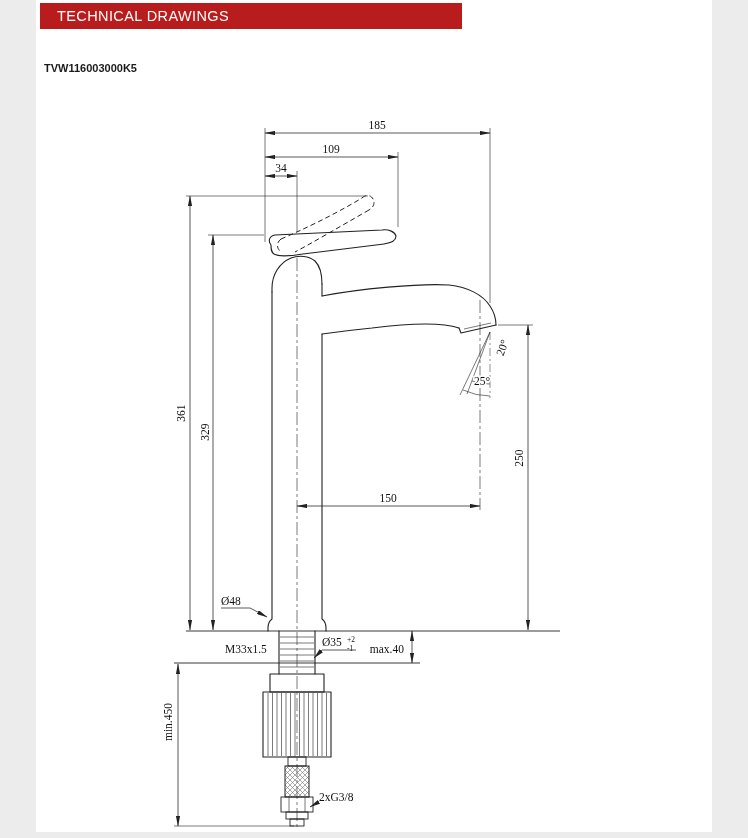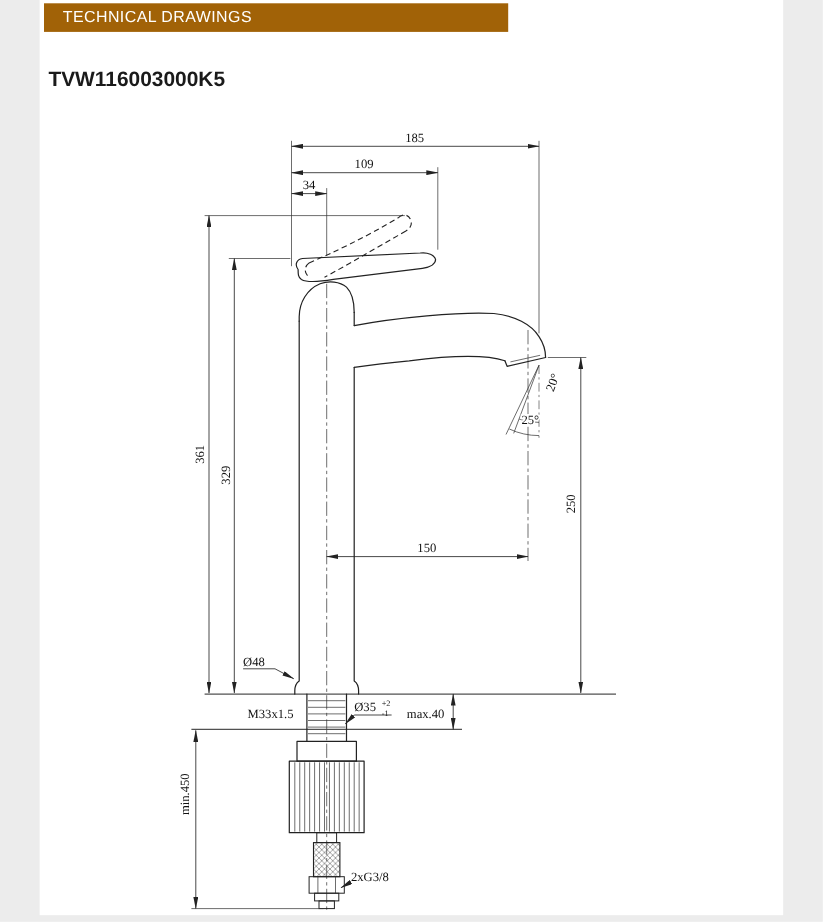--- a/index.html
+++ b/index.html
@@ -2,38 +2,38 @@
 <html><head>
 <meta charset="utf-8">
 <style>
   * { margin:0; padding:0; box-sizing:border-box; }
   html,body { width:748px; height:838px; }
   body { background:#ececec; font-family:"Liberation Sans", sans-serif; position:relative; overflow:hidden; }
   .content { position:absolute; left:36px; top:0; width:676px; height:832px; background:#ffffff; }
   .header-bar { position:absolute; left:40px; top:3px; width:422px; height:26px;
     display:flex; align-items:center; padding-left:17px;
     font-size:14.5px; letter-spacing:.4px; color:#ffffff; }
-  .product-code { position:absolute; left:44px; top:62px; font-size:19px; font-weight:bold; color:#1a1a1a; }
+  .product-code { position:absolute; left:44px; top:62px; font-size:11px; font-weight:bold; color:#1a1a1a; }
   svg.drawing { position:absolute; left:0; top:0; }
   .obj  { stroke:#222; stroke-width:1.1; fill:none; stroke-linecap:round; stroke-linejoin:round; }
   .obj2 { stroke:#222; stroke-width:.9;  fill:none; }
   .thin { stroke:#333; stroke-width:.65; fill:none; }
   .dim  { stroke:#222; stroke-width:.75; fill:none; }
   .cl   { stroke:#444; stroke-width:.7; stroke-dasharray:13 3 3 3; fill:none; }
   .dash { stroke:#222; stroke-width:1; stroke-dasharray:5 3.2; fill:none; }
   .dim-text { font-family:"Liberation Serif","DejaVu Serif",serif; font-size:11.5px; fill:#111; }
   .dim-small { font-size:7.5px; }
   .halo { paint-order:stroke; stroke:#fff; stroke-width:3px; }
 </style>
 </head>
 <body>
 
 <div class="content"></div>
 
-<div class="header-bar" style="background:#a16207;">
+<div class="header-bar" style="background:#b91c1c;">
   <span>TECHNICAL DRAWINGS</span>
 </div>
 
 <div class="product-code">TVW116003000K5</div>
 
 <svg class="drawing" width="748" height="838" viewBox="0 0 748 838">
   <defs>
     <marker id="arw" viewBox="0 0 10 4" refX="9.5" refY="2" markerWidth="11" markerHeight="4.4" markerUnits="userSpaceOnUse" orient="auto-start-reverse">
       <path d="M0,0 L10,2 L0,4 Z" fill="#222"></path>
     </marker>

